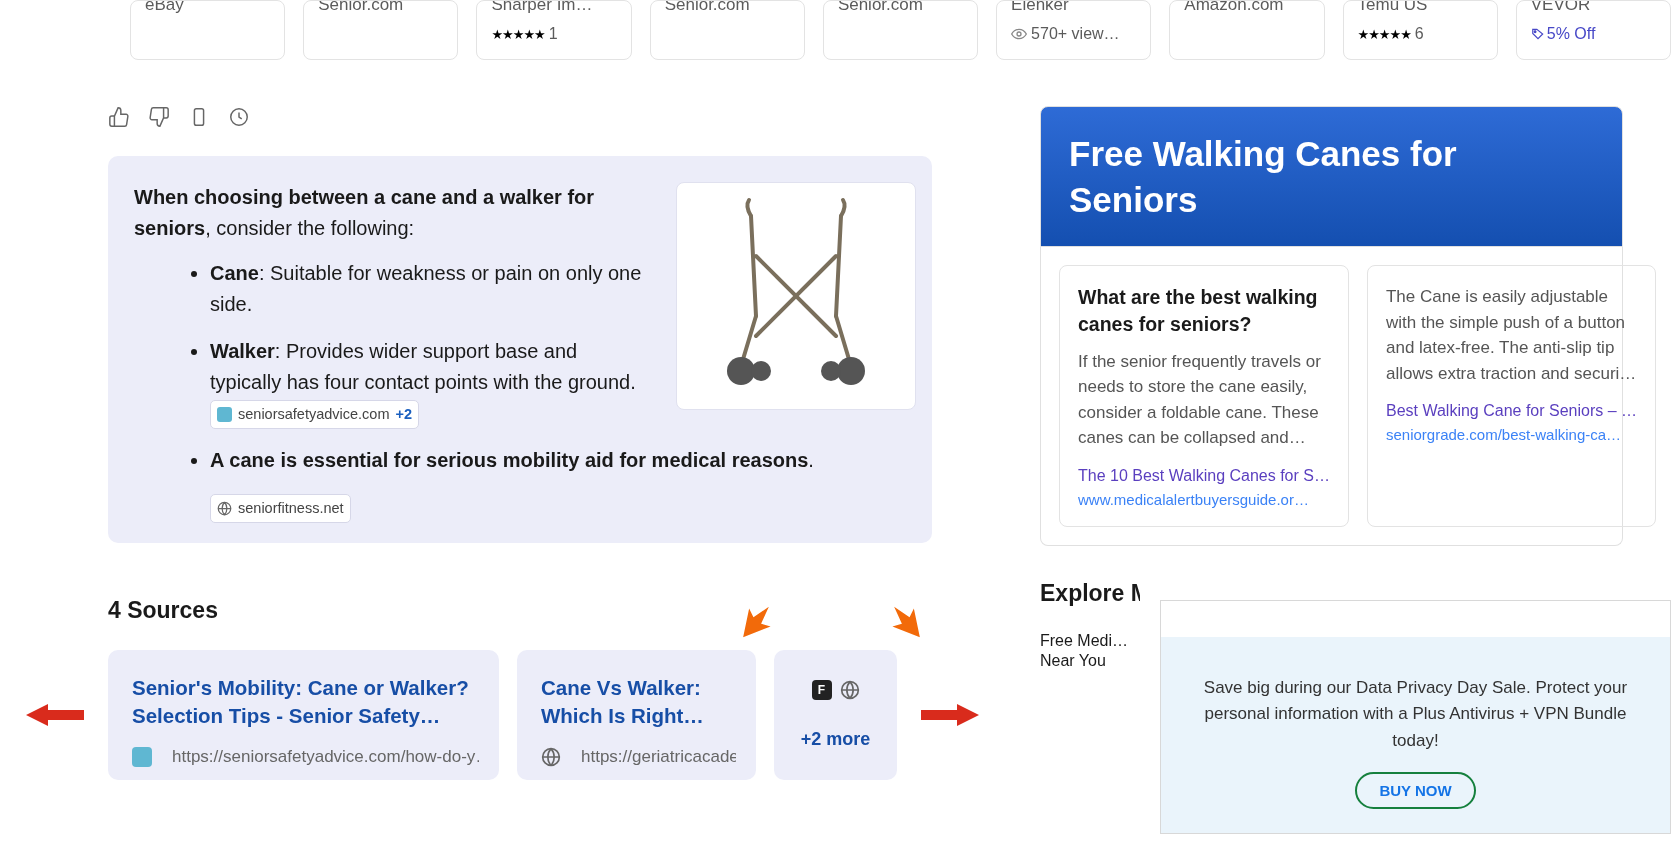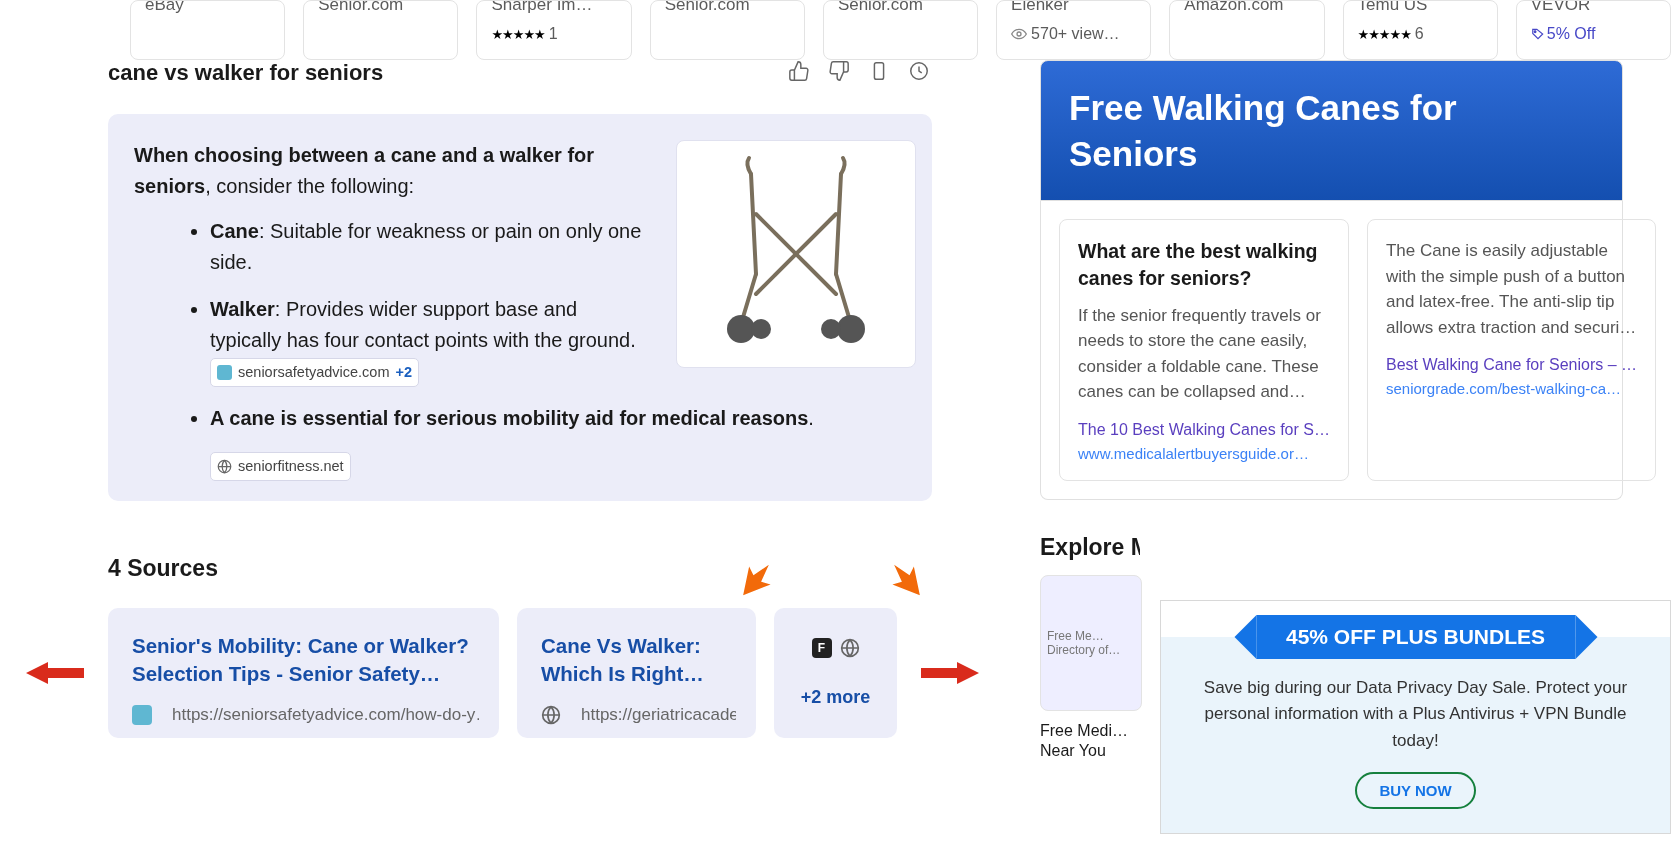--- a/index.html
+++ b/index.html
@@ -9,20 +9,21 @@
     color: #1a1a1a;
     width: 1671px;
     overflow-x: hidden;
   }
 
   
   .product-row {
     display: flex;
     gap: 18px;
     padding: 0 0 0 130px;
+    margin-bottom: 46px;
   }
   .product-card {
     width: 156px;
     height: 60px;
     border: 1px solid #e3e3e3;
     border-radius: 8px;
     padding: 4px 10px 6px 14px;
     display: flex;
     flex-direction: column;
     justify-content: flex-start;
@@ -235,21 +236,20 @@
             <path d="M20 12l-8 8-9-9V4h7l10 8z"></path>
             <circle cx="7" cy="8" r="1.5" fill="#4748c7"></circle>
           </svg>5% Off</span>
       </div>
     </div>
   </div>
 
 <div class="main">
   <div class="left-col">
     <div class="query-row">
-      <div class="query-text">cane vs walker for seniors</div>
       <div class="feedback-icons">
         <svg class="fb-icon" viewBox="0 0 24 24" fill="none" stroke="currentColor" stroke-width="1.6">
             <path d="M14 9V5a3 3 0 0 0-3-3l-4 9v11h11.28a2 2 0 0 0 2-1.7l1.38-9a2 2 0 0 0-2-2.3H14z"></path>
             <path d="M7 22H4a2 2 0 0 1-2-2v-7a2 2 0 0 1 2-2h3"></path>
           </svg>
         <svg class="fb-icon" viewBox="0 0 24 24" fill="none" stroke="currentColor" stroke-width="1.6">
             <path d="M10 15v4a3 3 0 0 0 3 3l4-9V2H5.72a2 2 0 0 0-2 1.7l-1.38 9a2 2 0 0 0 2 2.3H10z"></path>
             <path d="M17 2h3a2 2 0 0 1 2 2v7a2 2 0 0 1-2 2h-3"></path>
           </svg>
         <svg class="fb-icon" viewBox="0 0 24 24" fill="none" stroke="currentColor" stroke-width="1.6">
@@ -370,26 +370,24 @@
         <div class="rel-card">
           <div class="rel-a">The Cane is easily adjustable with the simple push of a button and latex-free. The anti-slip tip allows extra traction and security. There is also a…</div>
           <div class="rel-link">Best Walking Cane for Seniors – …</div>
           <div class="rel-dom">seniorgrade.com/best-walking-ca…</div>
         </div>
       </div>
 
     <div class="explore-heading">Explore More</div>
     <div class="explore-row" id="explore-row">
         <div class="explore-card">
-          <div class="explore-thumb">Free Me… Directory of…</div>
           <div class="explore-label">Free Medi… Near You</div>
         </div>
       </div>
   </div>
 </div>
 
 <div class="promo">
   <div class="promo-inner">
-    <div class="ribbon">45% OFF PLUS BUNDLES</div>
     <div class="promo-text">Save big during our Data Privacy Day Sale. Protect your personal information with a Plus Antivirus + VPN Bundle today!</div>
     <button class="promo-btn">BUY NOW</button>
   </div>
 </div>
 
 </body></html>

